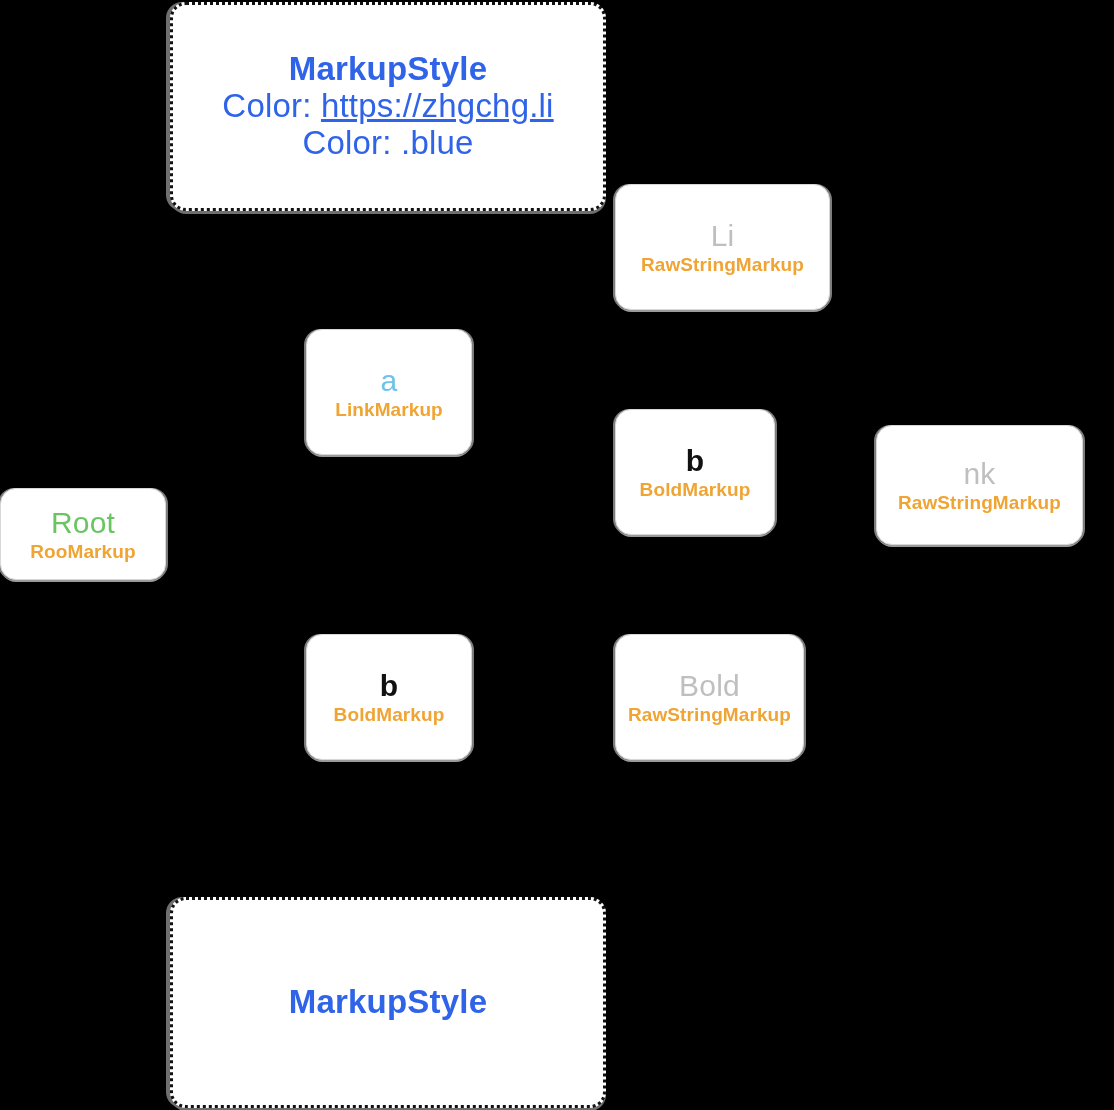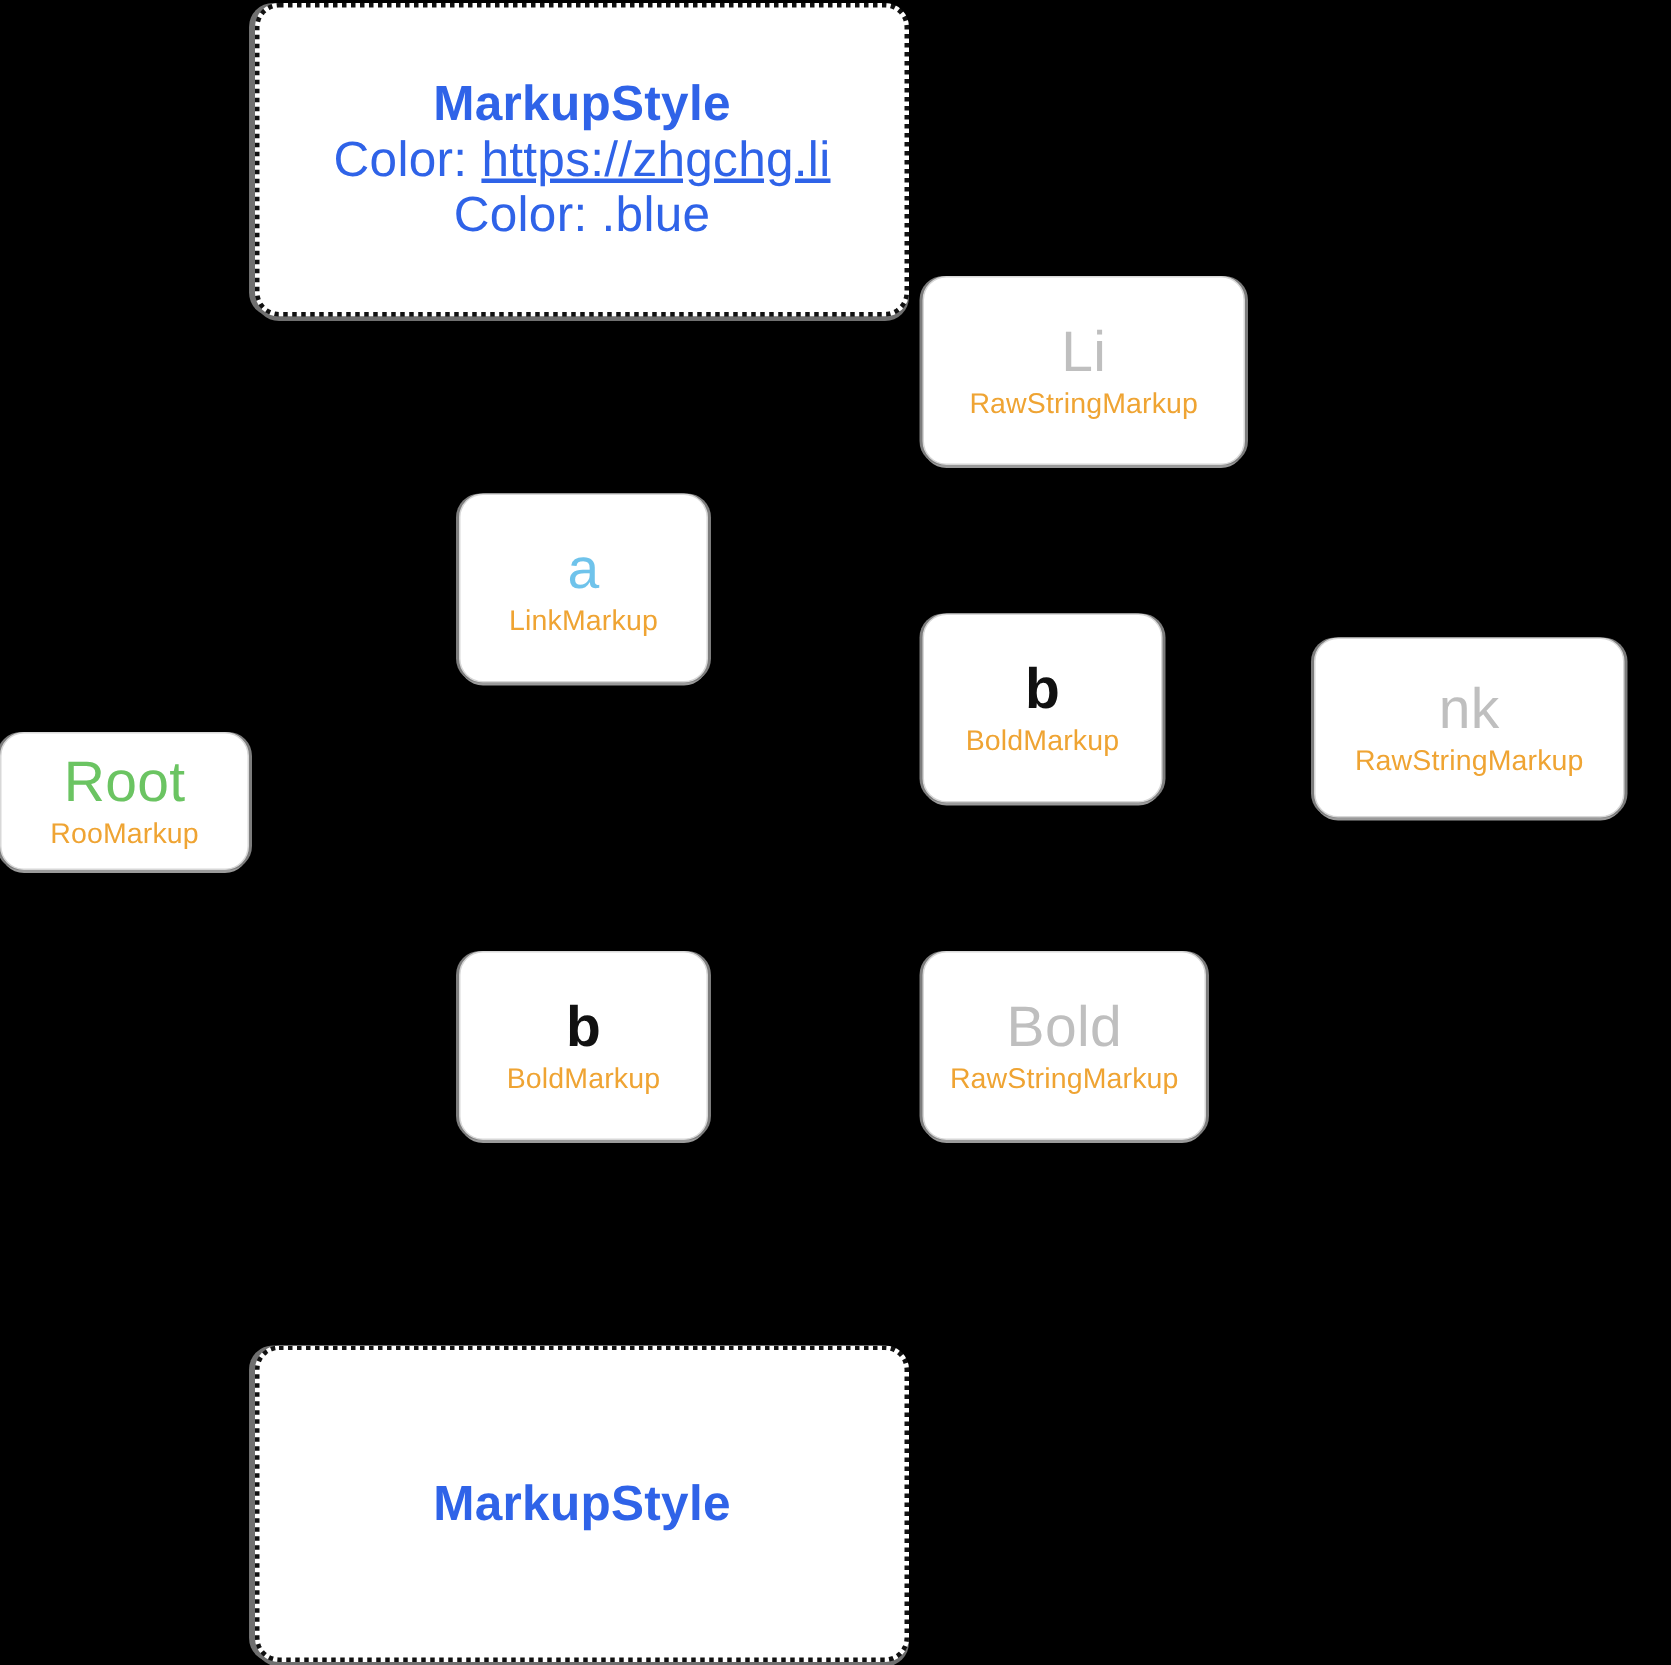--- a/index.html
+++ b/index.html
@@ -42,33 +42,34 @@
                  0 2px 0 0 #9a9a9a;
   }
 
   
   .node.styled {
     border: 3px dotted #111111;
     box-shadow: -4px 0 0 0 #6f6f6f, 0 3px 0 0 #6f6f6f;
   }
 
   .tag {
-    font-size: 38px;
+    font-size: 30px;
     letter-spacing: 0.2px;
   }
   .tag.bold  { font-weight: bold; color: #111111; }
   .tag.link  { font-weight: normal; color: #6FC3EB; }
   .tag.root  { font-weight: normal; color: #6BC462; }
   .tag.raw   { font-weight: normal; color: #BFBFBF; }
 
   .type {
     font-size: 19px;
     color: #EFA433;
     margin-top: 2px;
     letter-spacing: 0.1px;
+    font-weight: bold;
   }
 
   
   .style-text {
     color: #2F63E8;
     text-align: center;
   }
   .style-title {
     font-size: 33px;
     font-weight: bold;

